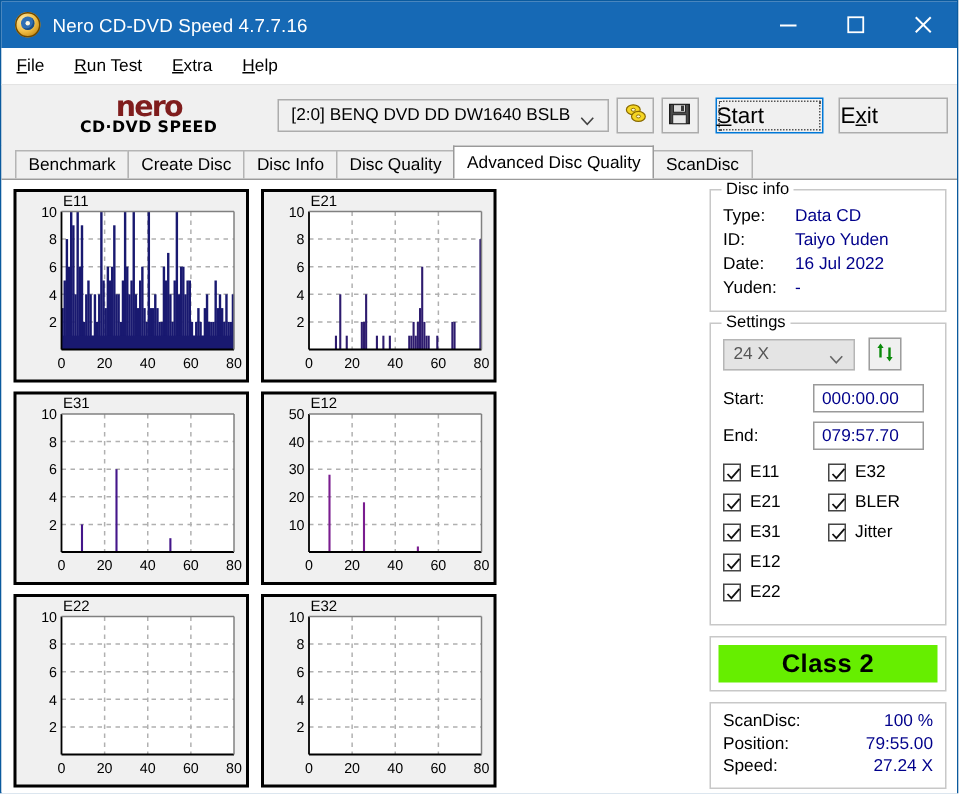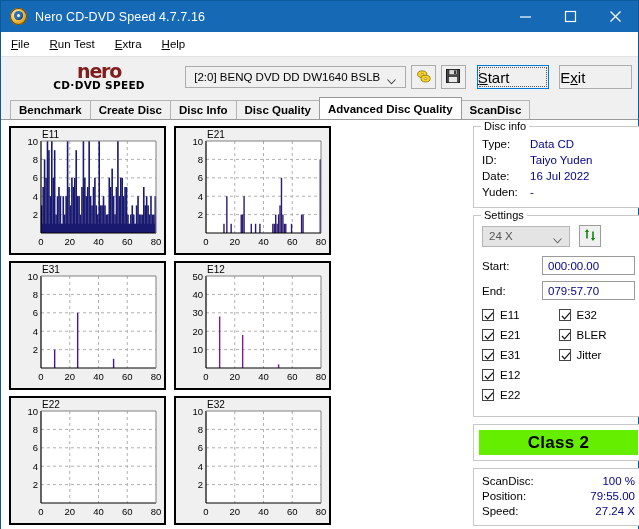--- a/index.html
+++ b/index.html
@@ -93,21 +93,20 @@
   
   .tabrow{
     flex:0 0 22px;height:22px;display:flex;align-items:flex-end;
     padding-left:9px;background:#f0f0f0;position:relative;
   }
   .tab{
     height:19px;box-sizing:border-box;padding:0 8px;
     display:flex;align-items:center;font-size:11.5px;color:#000;
     background:#f0f0f0;border:1px solid #b4b4b4;border-bottom:none;
     margin-right:-1px;
-    font-weight:bold;
   }
   .tab.active{
     height:22px;background:#ffffff;border-color:#9a9a9a;z-index:3;position:relative;
   }
   
   .client{
     flex:1 1 auto;background:#ffffff;position:relative;
     border-top:1px solid #9a9a9a;
     display:flex;
   }
@@ -154,21 +153,21 @@
   }
   .combo .chev{position:absolute;right:7px;top:7px;}
   .refresh-btn{
     width:22px;height:22px;box-sizing:border-box;margin-left:9px;
     border:1px solid #9d9d9d;background:#f0f0f0;
     display:flex;align-items:center;justify-content:center;
   }
   .field-row{display:flex;align-items:center;margin-bottom:6px;}
   .field-label{width:60px;flex:0 0 60px;font-size:11.5px;color:#000;}
   .field-box{
-    width:93px;height:19px;box-sizing:border-box;background:#fff;
+    width:74px;height:19px;box-sizing:border-box;background:#fff;
     border:1px solid #9a9a9a;font-size:11.5px;color:#00008b;
     display:flex;align-items:center;padding-left:5px;
   }
   .checks{display:flex;flex-wrap:wrap;padding-top:3px;}
   .check{
     width:50%;display:flex;align-items:center;margin-bottom:8px;font-size:11.5px;color:#000;
   }
   .check .box{
     width:12px;height:12px;box-sizing:border-box;border:1px solid #444;background:#fff;
     margin-right:6px;position:relative;flex:0 0 12px;

